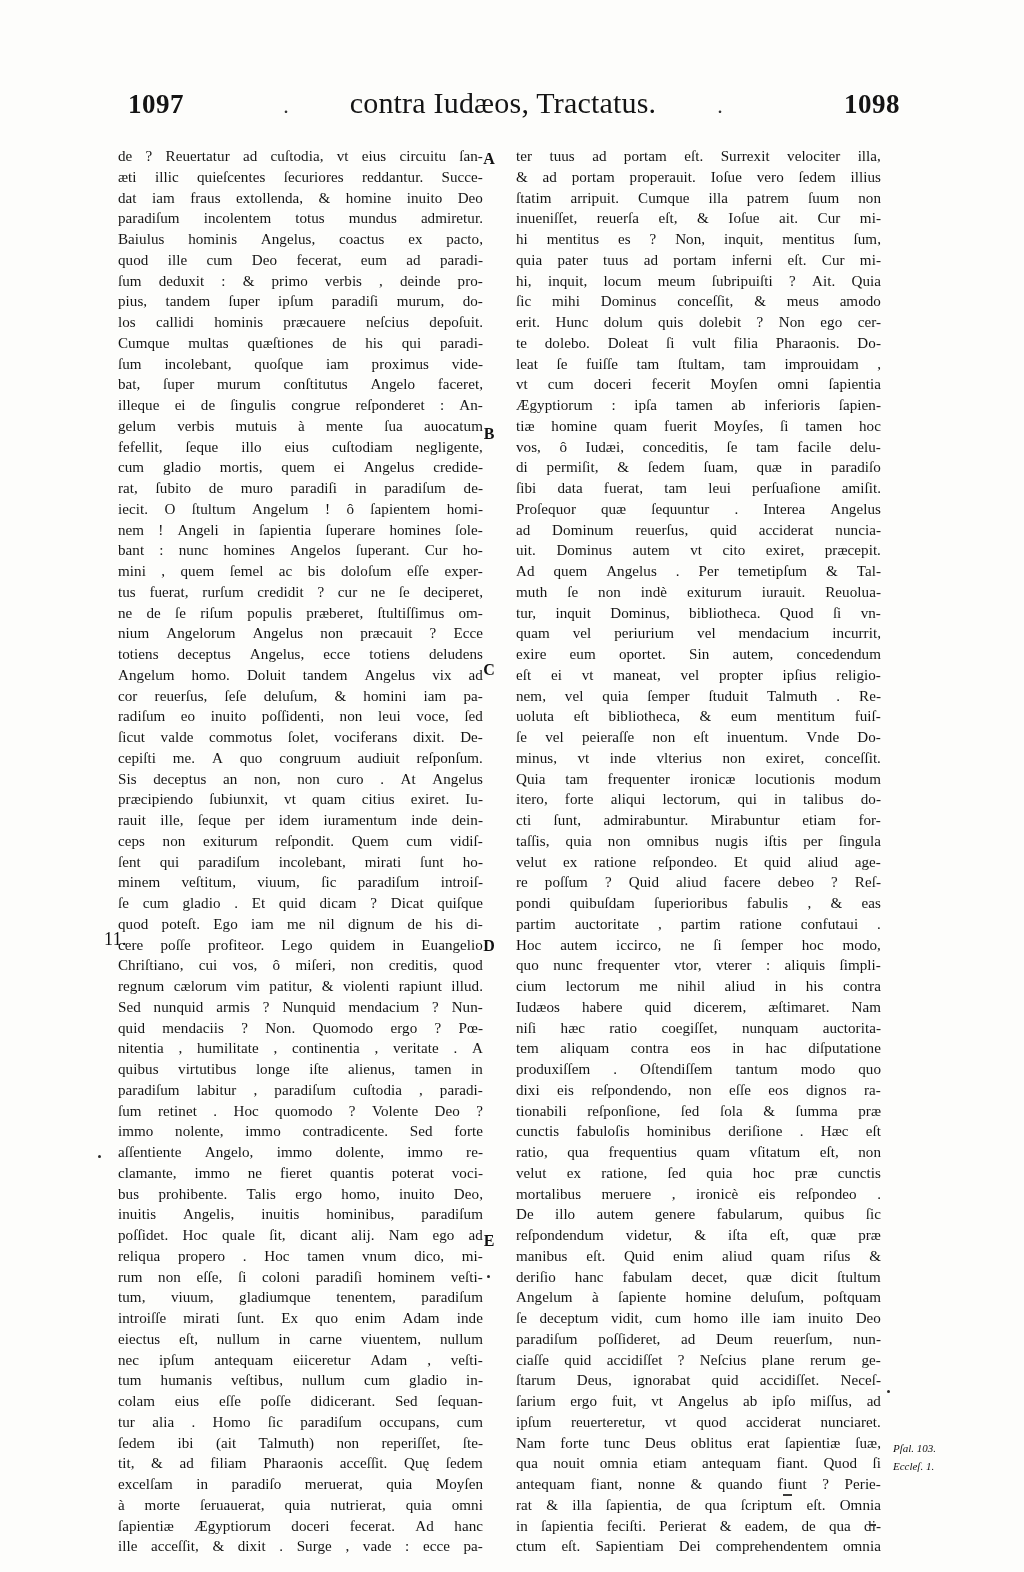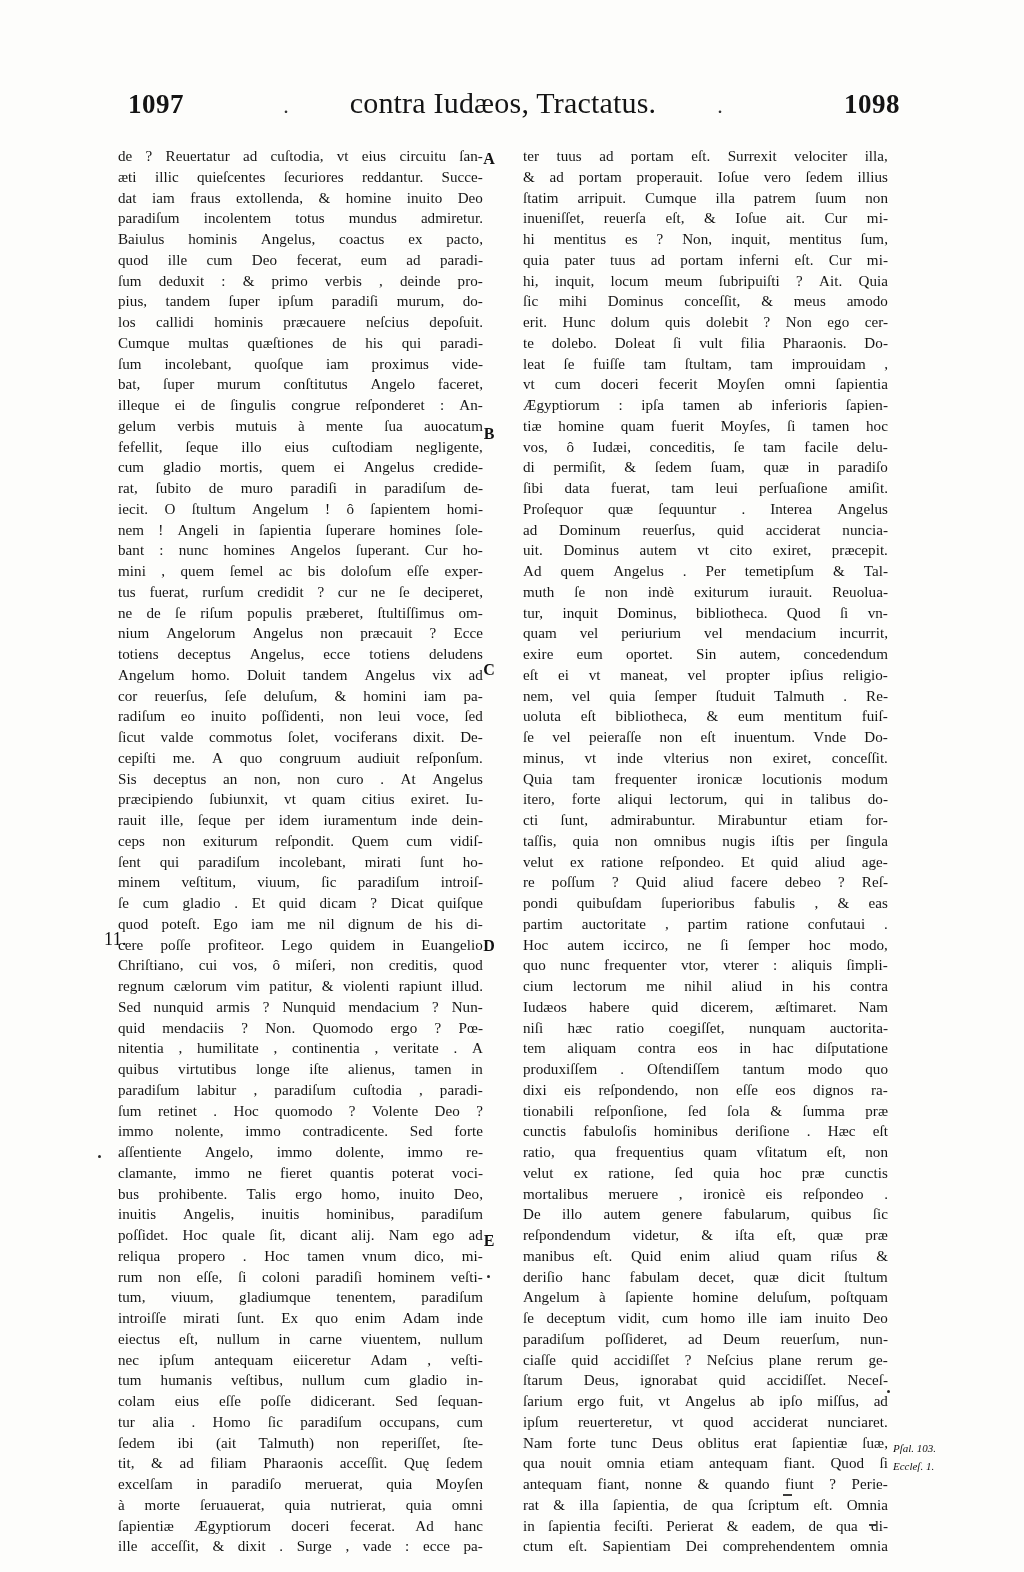--- a/index.html
+++ b/index.html
@@ -56,21 +56,21 @@
     white-space: nowrap;
   }
 
   
   .columns {
     position: absolute;
     top: 146px;
     left: 118px;
     width: 790px;
     display: flex;
-    gap: 8px;
+    gap: 1px;
   }
   .col {
     width: 365px;
     position: relative;
   }
   .col-left { margin-right: 32px; }
 
   
   .jline {
     display: flex;

